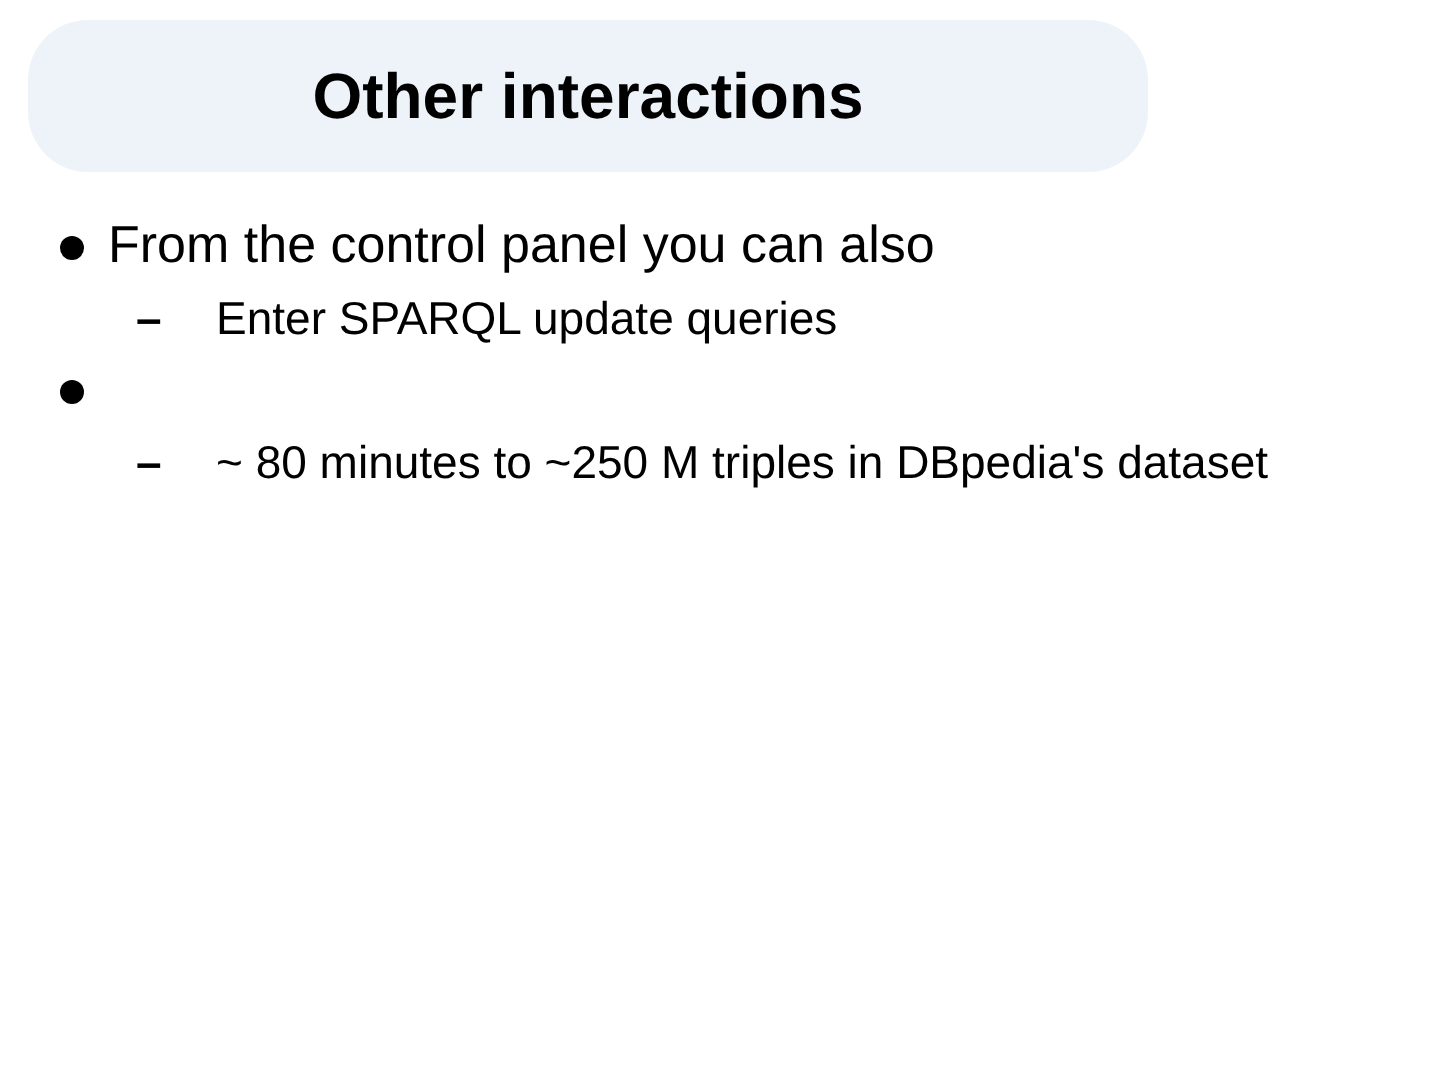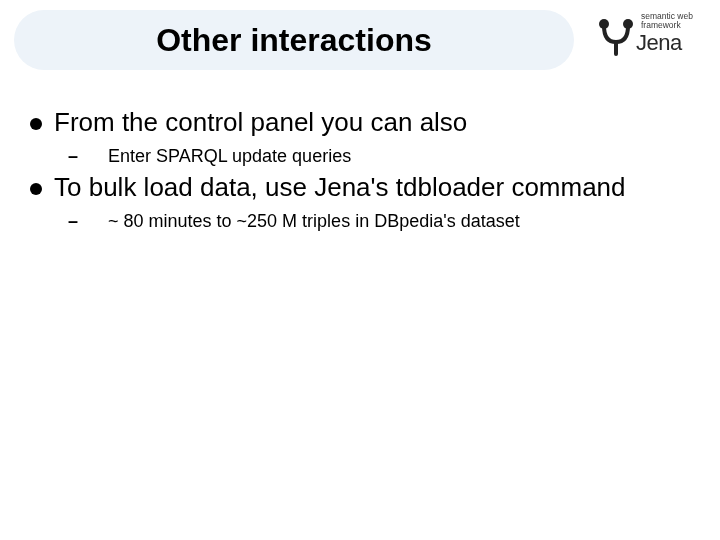--- a/index.html
+++ b/index.html
@@ -17,21 +17,21 @@
     width: 720px;
     height: 540px;
     position: relative;
     box-sizing: border-box;
   }
   .title-bar {
     position: absolute;
     left: 14px;
     top: 10px;
     width: 560px;
-    height: 60px;
+    height: 76px;
     background: #edf3f9;
     border-radius: 30px;
     display: flex;
     align-items: center;
     justify-content: center;
   }
   .title-bar h1 {
     margin: 0;
     text-align: center;
     font-size: 32px;
@@ -90,21 +90,21 @@
     height: 12px;
     background: #000;
     border-radius: 50%;
     margin-right: 12px;
     vertical-align: 1px;
   }
   .content .sub {
     margin: 0 0 0 50px;
     padding: 0;
     list-style: none;
-    font-size: 18px;
+    font-size: 23px;
   }
   .content .sub li {
     padding-left: 28px;
     text-indent: -20px;
     margin: 2px 0;
   }
   .content .sub li::before {
     content: "–";
     display: inline-block;
     width: 20px;
@@ -114,43 +114,32 @@
 </style>
 </head>
 <body>
 
 <div class="slide">
 
   <div class="title-bar">
     <h1>Other interactions</h1>
   </div>
 
-  <div class="logo">
-    <svg class="glyph" viewBox="0 0 40 40">
-      <circle cx="8" cy="8" r="5" fill="#222"></circle>
-      <circle cx="32" cy="8" r="5" fill="#222"></circle>
-      <path d="M 8 10 Q 8 26 20 26 Q 32 26 32 10" stroke="#222" stroke-width="4" fill="none" stroke-linecap="round"></path>
-      <line x1="20" y1="26" x2="20" y2="38" stroke="#222" stroke-width="4" stroke-linecap="round"></line>
-    </svg>
-    <div class="tagline">semantic web
-framework</div>
-    <div class="name">Jena</div>
-  </div>
 
   <div class="content">
 
     <p class="l1">
       <span class="dot"></span><span>From the control panel you can also</span>
     </p>
     <ul class="sub">
       <li><span>Enter SPARQL update queries</span></li>
     </ul>
 
     <p class="l1 block2">
-      <span class="dot"></span><span>To bulk load data, use Jena's tdbloader command</span>
+      <span class="dot"></span>
     </p>
     <ul class="sub">
       <li><span>~ 80 minutes to ~250 M triples in DBpedia's dataset</span></li>
     </ul>
 
   </div>
 
 </div>
 
 </body></html>

